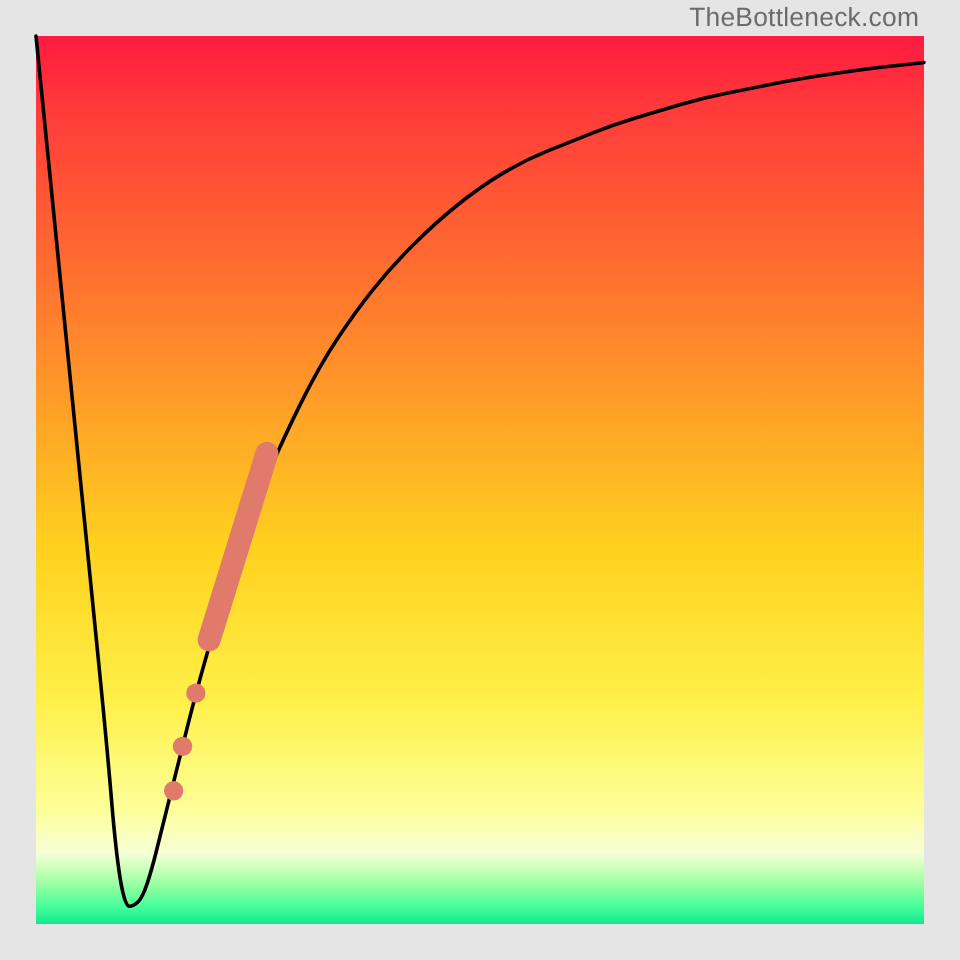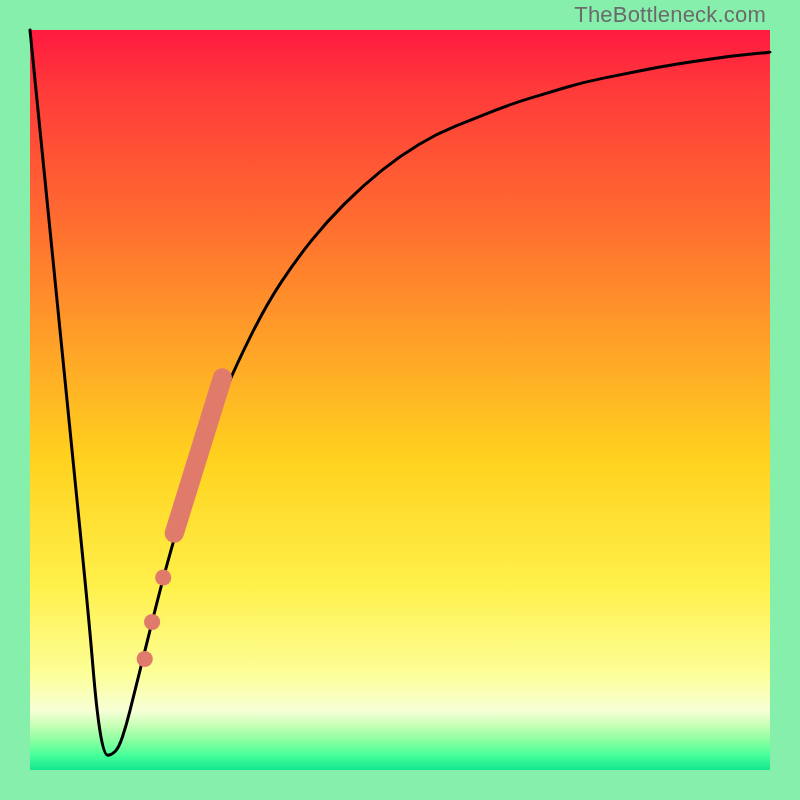--- a/index.html
+++ b/index.html
@@ -8,21 +8,21 @@
     width: 800px;
     height: 800px;
     overflow: hidden;
     background: #000;
     font-family: Arial, Helvetica, sans-serif;
   }
   .frame {
     position: relative;
     width: 800px;
     height: 800px;
-    background: #86efac;
+    background: #e5e5e5;
   }
   .plot-area {
     position: absolute;
     left: 30px;
     top: 30px;
     width: 740px;
     height: 740px;
     background: linear-gradient(
       to bottom,
       #ff1a40 0%,

